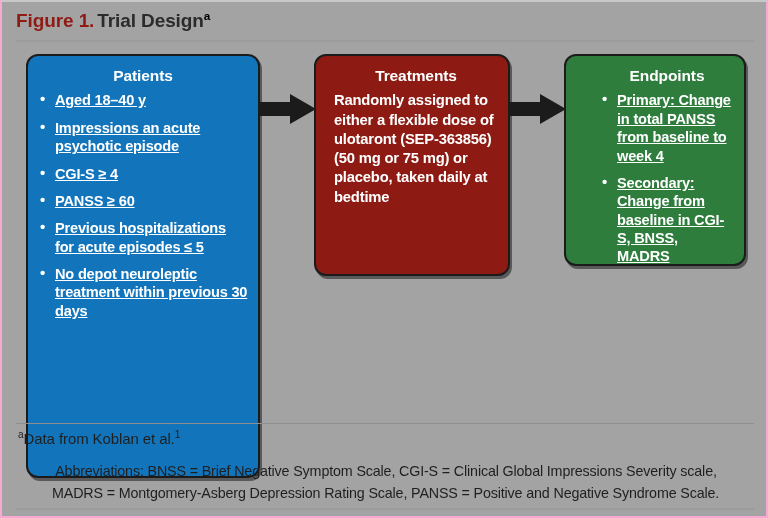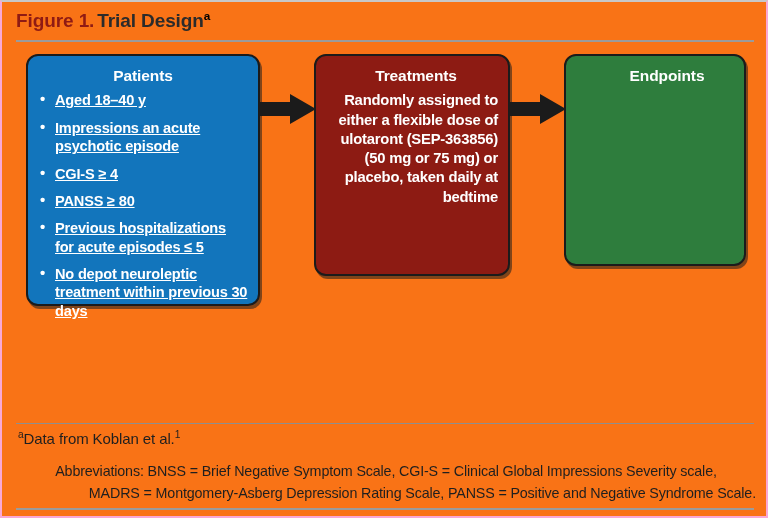--- a/index.html
+++ b/index.html
@@ -10,21 +10,21 @@
   body {
     font-family: "Liberation Sans", sans-serif;
     -webkit-font-smoothing: antialiased;
   }
 
   #figure-root {
     position: relative;
     width: 768px;
     height: 518px;
     box-sizing: border-box;
-    background: #f97316;
+    background: #a3a3a3;
     border: 2px solid #f9a8d4;
     border-top: 2px solid #c8c8c8;
     overflow: hidden;
   }
 
   
   .fig-title {
     position: absolute;
     left: 14px;
     top: 8px;
@@ -105,33 +105,33 @@
     position: absolute;
     left: 2px;
     top: -1px;
     font-size: 15px;
     line-height: 1.26;
   }
   ul.box-list li i { font-style: italic; }
 
   .centered-body p {
     margin: 0;
-    text-align: right;
+    text-align: left;
     font-size: 14.8px;
     font-weight: bold;
     line-height: 1.30;
     letter-spacing: -0.2px;
   }
 
   
   #box-patients {
     left: 24px;
     top: 8px;
     width: 234px;
-    height: 252px;
+    height: 424px;
     background: #1275bc;
   }
   #box-treatments {
     left: 312px;
     top: 8px;
     width: 196px;
     height: 222px;
     background: #8d1b13;
     padding-left: 18px;
   }
@@ -184,21 +184,21 @@
     top: 458px;
     width: 740px;
     font-size: 14.3px;
     color: #1f1f1f;
     line-height: 1.55;
     letter-spacing: -0.15px;
     text-align: center;
   }
   .abbrev .line { display: block; white-space: nowrap; }
   .abbrev .l1 { text-align: center; }
-  .abbrev .l2 { text-align: right; padding-left: 36px; }
+  .abbrev .l2 { text-align: left; padding-left: 36px; }
 
   .bottom-rule {
     position: absolute;
     left: 14px;
     top: 506px;
     width: 738px;
     height: 2px;
     background: #9b9b9b;
   }
 </style>
@@ -213,21 +213,21 @@
   <div class="title-rule"></div>
 
   <div class="flow">
 
     <div class="flow-box" id="box-patients">
       <div class="box-title">Patients</div>
       <ul class="box-list">
         <li><span>Aged 18–40 y</span></li>
         <li><span>Impressions an acute psychotic episode</span></li>
         <li><span>CGI-S ≥ 4</span></li>
-        <li><span>PANSS ≥ 80</span></li>
+        <li><span>PANSS ≥ 60</span></li>
         <li><span>Previous hospitalizations for acute episodes ≤ 5</span></li>
         <li><span>No depot neuroleptic treatment within previous 30 days</span></li>
       </ul>
     </div>
 
     <div class="arrow" id="arrow-1">
       <svg width="56" height="32" viewBox="0 0 56 32" aria-hidden="true">
         <polygon points="0,9 30,9 30,1 56,16 30,31 30,23 0,23" fill="#1b1b1b"></polygon>
       </svg>
     </div>
@@ -240,20 +240,24 @@
     </div>
 
     <div class="arrow" id="arrow-2">
       <svg width="56" height="32" viewBox="0 0 56 32" aria-hidden="true">
         <polygon points="0,9 30,9 30,1 56,16 30,31 30,23 0,23" fill="#1b1b1b"></polygon>
       </svg>
     </div>
 
     <div class="flow-box" id="box-endpoints">
       <div class="box-title">Endpoints</div>
+      <ul class="box-list">
+        <li><span>Primary: Change in total PANSS from baseline to week 4</span></li>
+        <li><span>Secondary: Change from baseline in CGI-S, BNSS, MADRS</span></li>
+      </ul>
     </div>
 
   </div>
 
   <div class="foot-rule"></div>
 
   <div class="footnote">
     <sup>a</sup><span>Data from Koblan et al.</span><sup>1</sup>
   </div>
 

